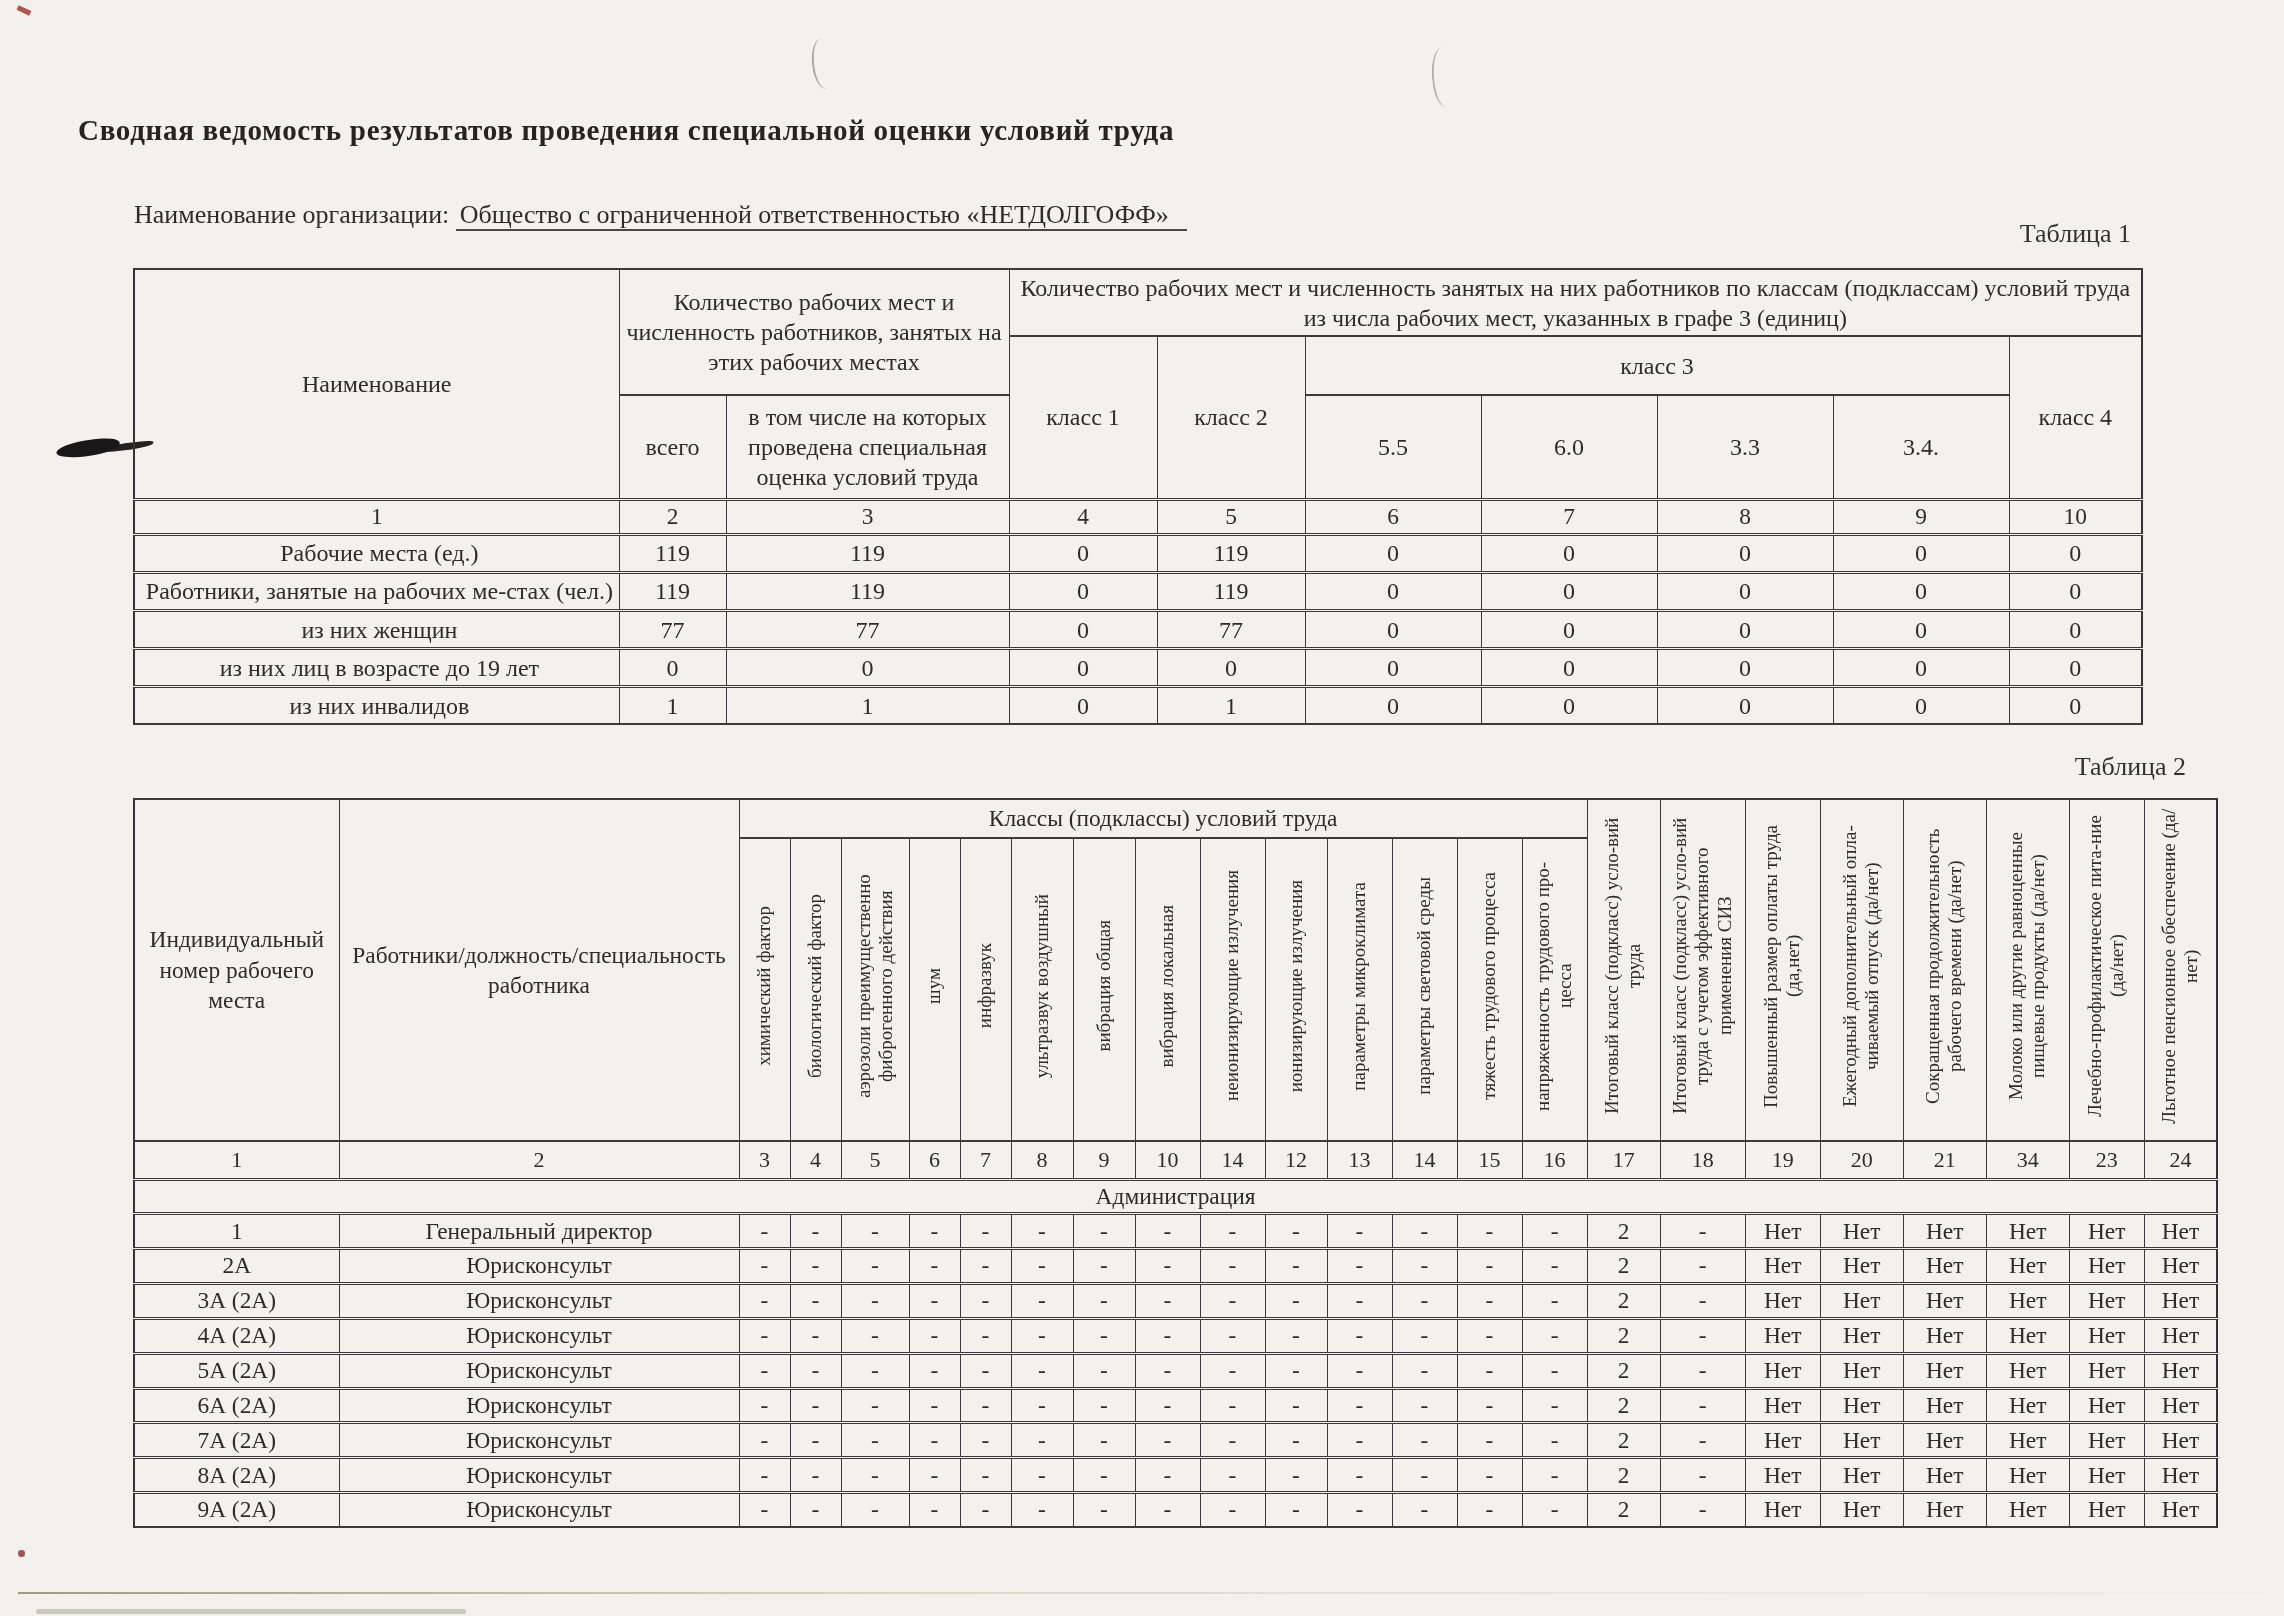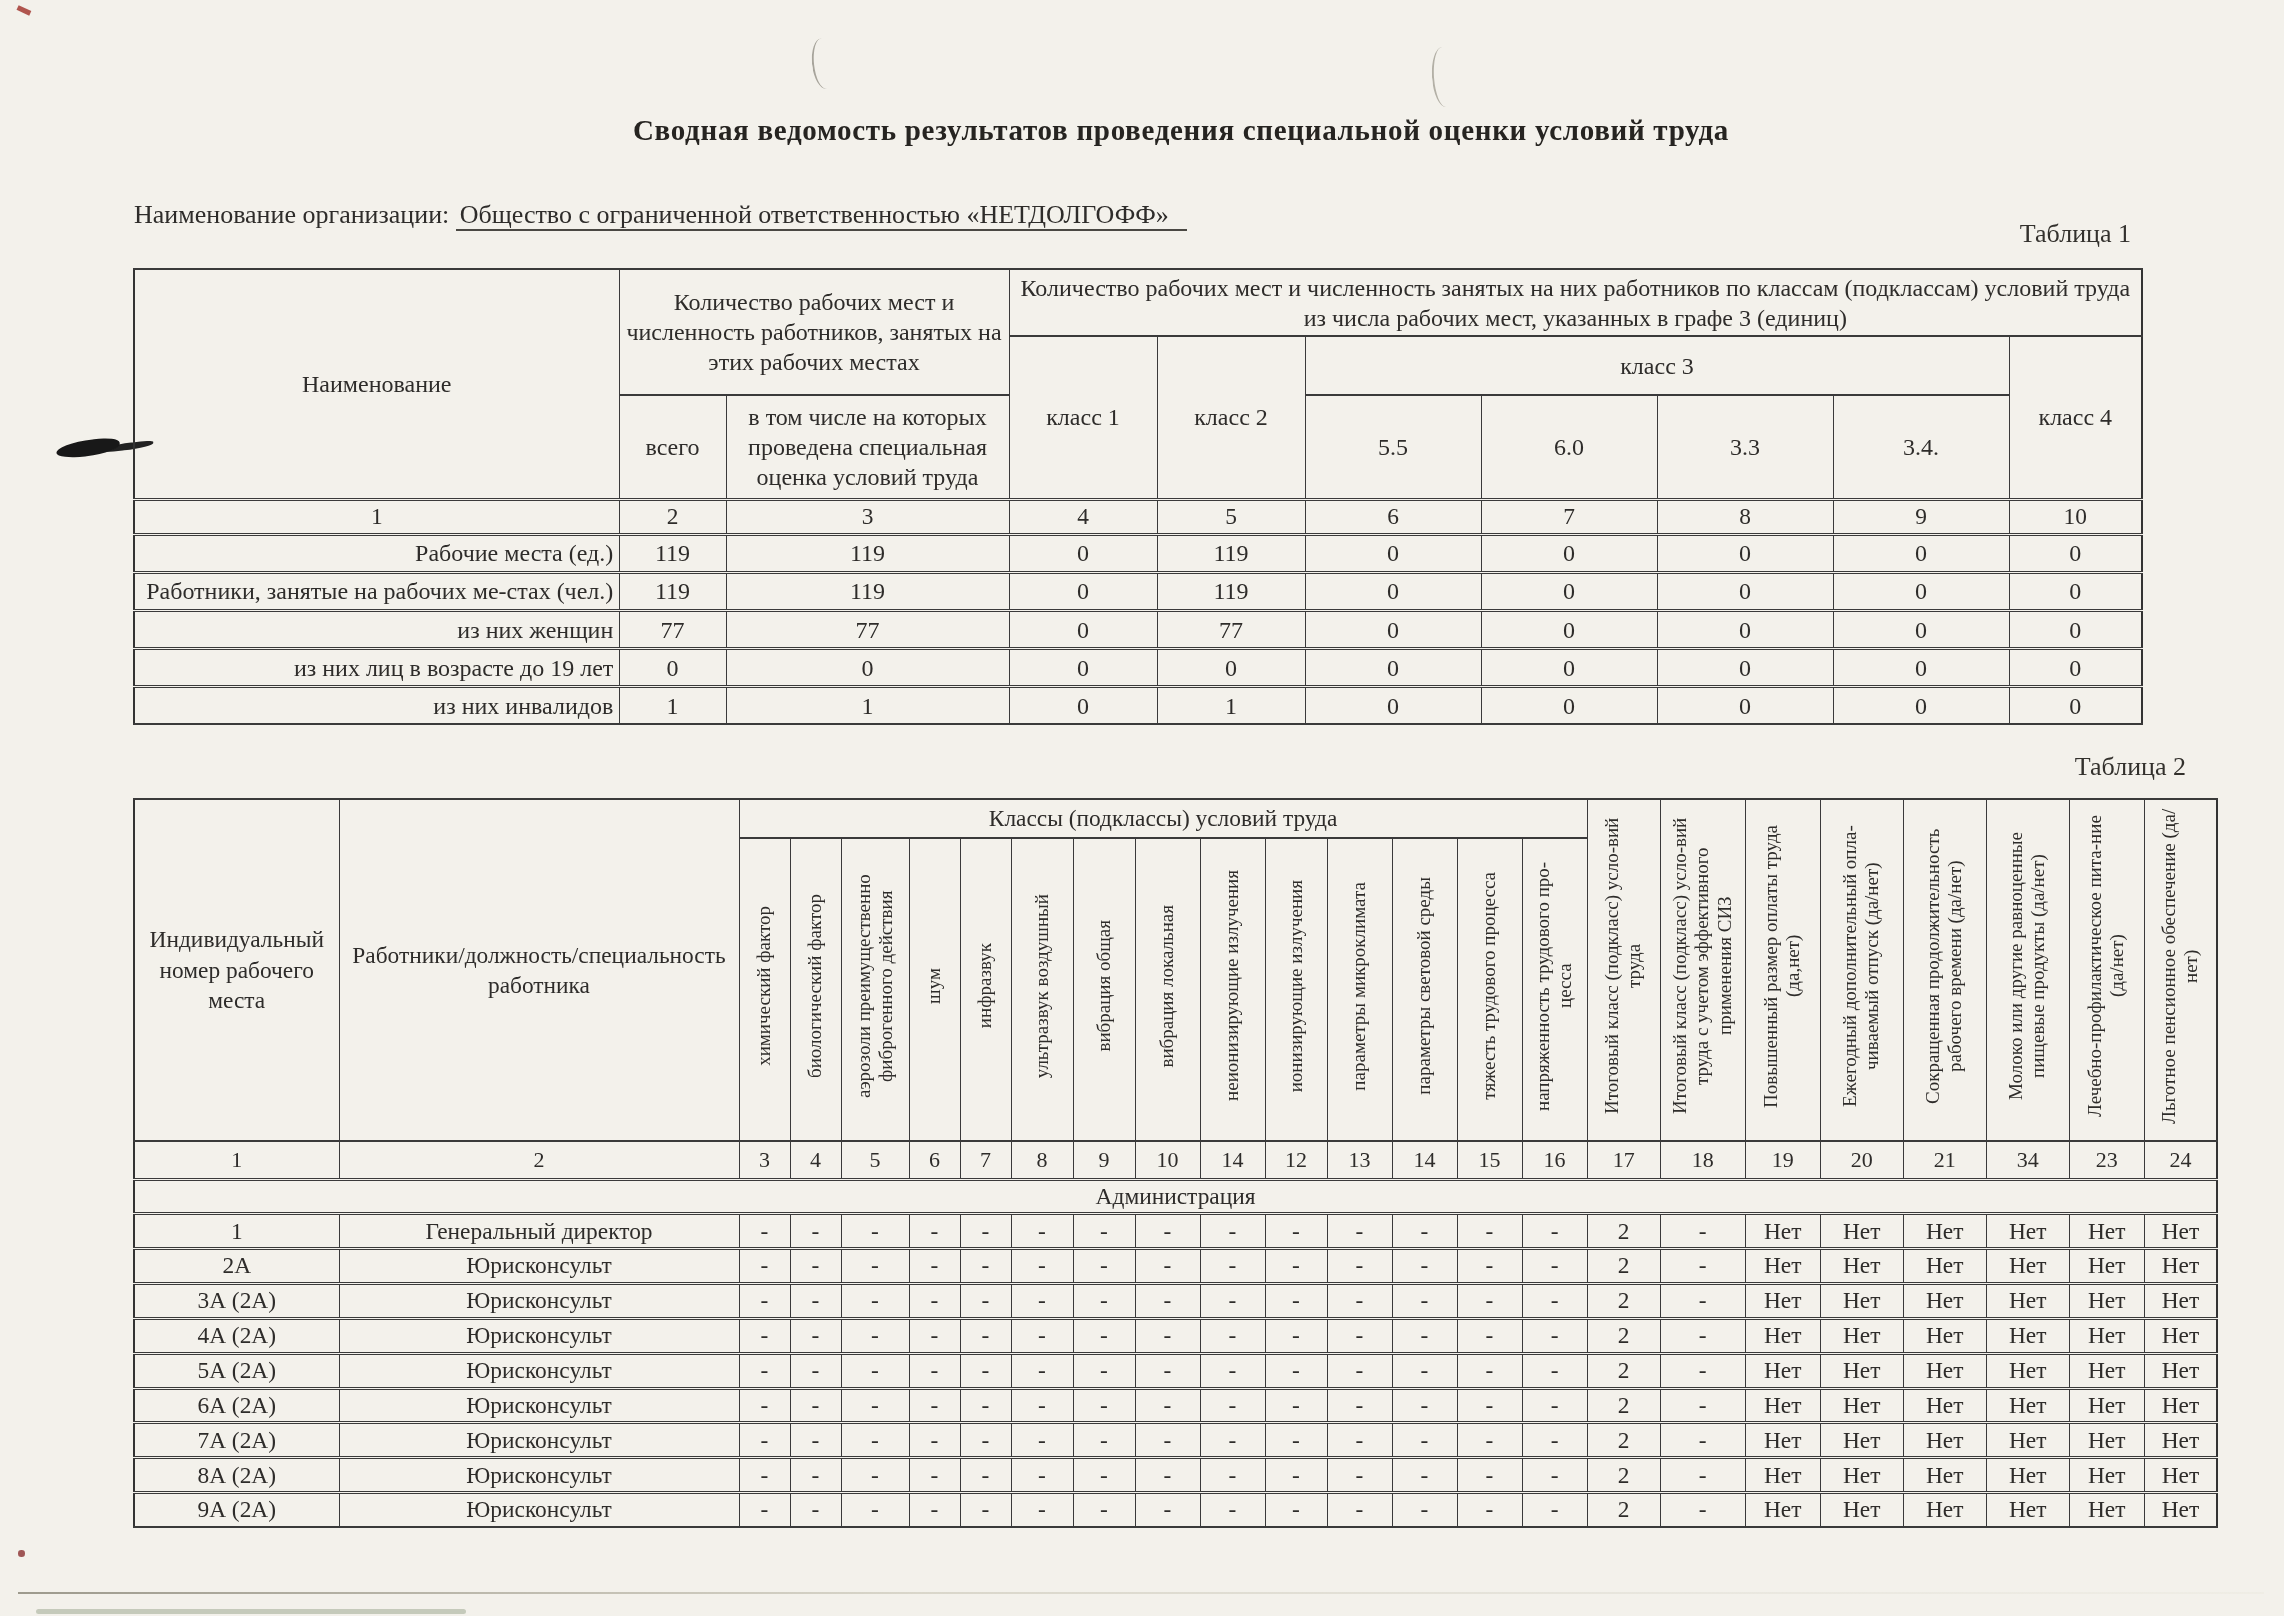--- a/index.html
+++ b/index.html
@@ -8,21 +8,21 @@
     overflow: hidden;
   }
   body {
     position: relative;
     background: #f3f1eb;
     font-family: "Liberation Serif", "DejaVu Serif", serif;
     color: #2e2c2a;
   }
   .page-title {
     position: absolute; top: 114px; left: 78px; width: 2206px;
-    text-align: center; font-size: 29px; font-weight: bold;
+    font-size: 29px; font-weight: bold;
     letter-spacing: 0.7px; color: #262421;
   }
   .org-line {
     position: absolute; top: 200px; left: 134px;
     font-size: 26px; white-space: nowrap;
   }
   .org-value {
     border-bottom: 2px solid #4a4843;
     padding-right: 18px; padding-left: 3.9px;
   }
@@ -51,21 +51,21 @@
   }
   table { border: 2px solid #333; }
 
   
   #t1 tr.r1 { height: 65px; }
   #t1 tr.r2 { height: 59px; }
   #t1 tr.r3 { height: 104px; }
   #t1 tr.num-row { height: 29px; }
   #t1 tbody tr { height: 33px; }
   #t1 tbody td, #t1 .num-row td { border-top: 3.3px double #3a3a3a; }
-  #t1 tbody td.t1-label { text-align: right; padding-left: 10.4px; }
+  #t1 tbody td.t1-label { text-align: center; padding-left: 10.4px; }
   #t1 .num-row td { font-size: 23.4px; padding: 1.3px; }
 
   
   #t2 tr.r1 { height: 39px; }
   #t2 tr.r2 { height: 303px; }
   #t2 tr.num-row { height: 38px; }
   #t2 tr.section-row { height: 30px; margin-top: 42px; }
   #t2 tbody tr.data-row { height: 31px; }
   #t2 td { font-size: 23.4px; padding: 1.3px 2.6px; }
   #t2 .hdr-main { font-size: 23.4px; line-height: 1.3; padding: 3.9px 9px; }

